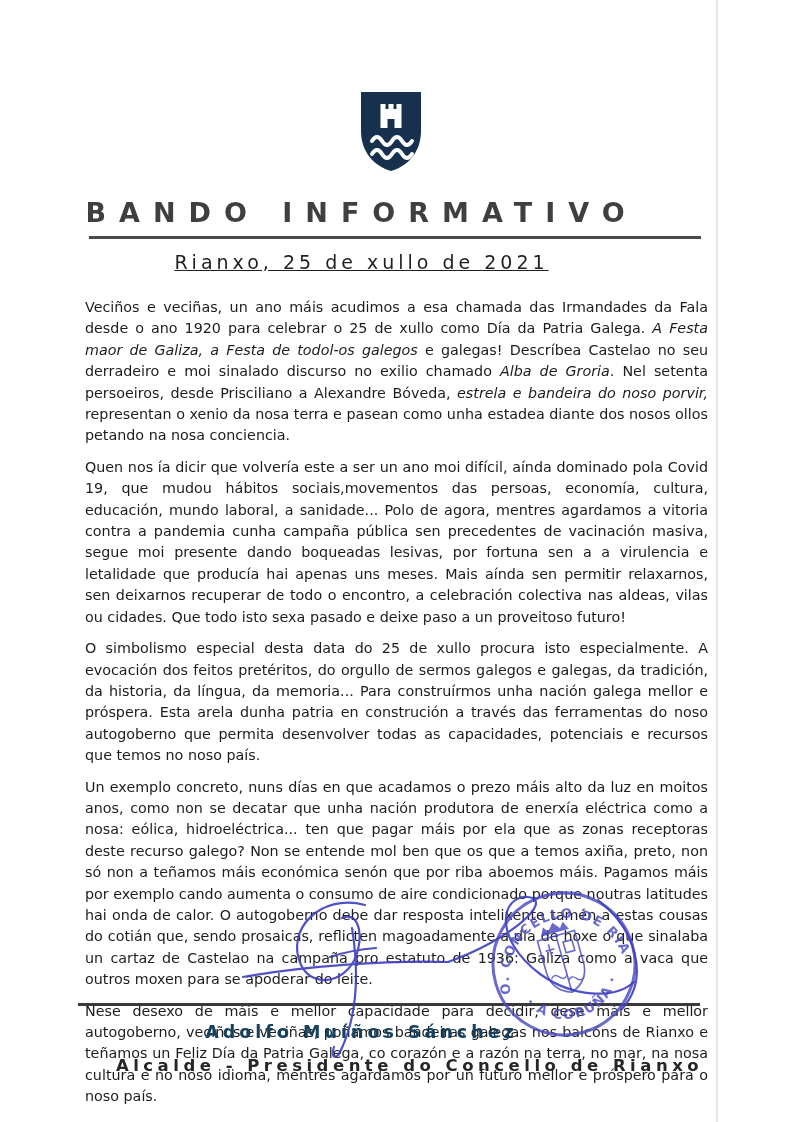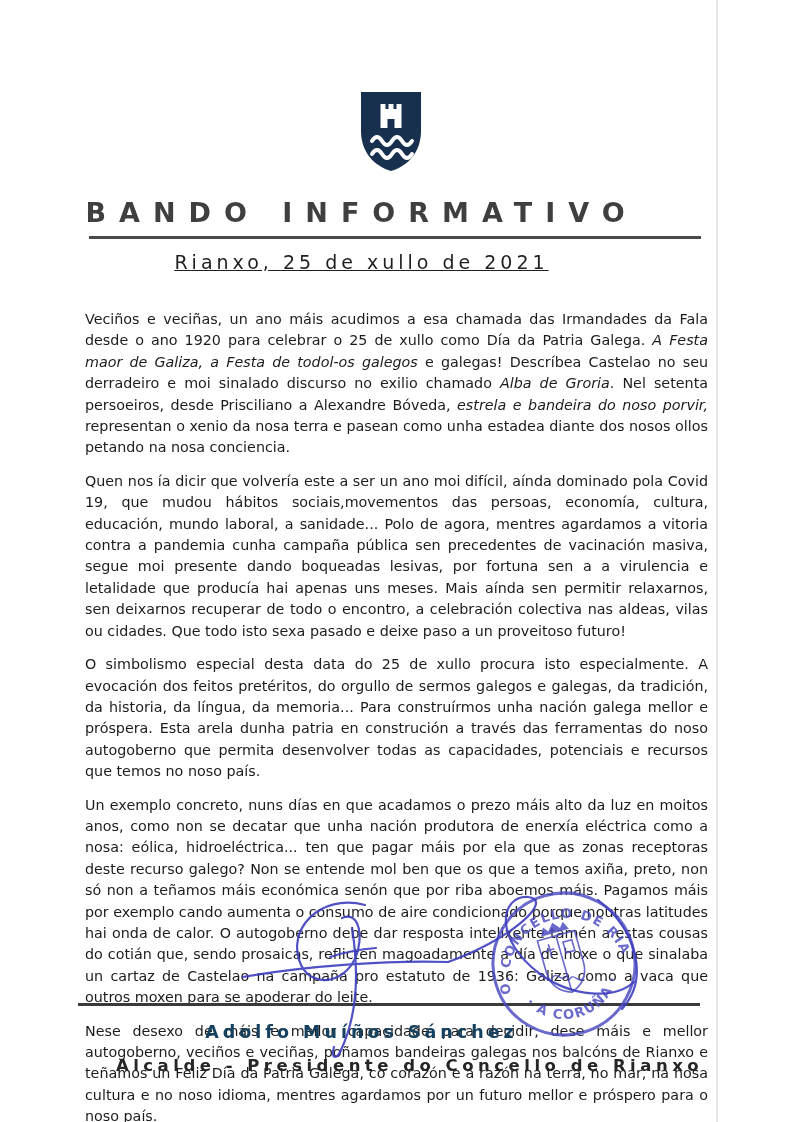--- a/index.html
+++ b/index.html
@@ -24,21 +24,21 @@
   #dateline{
     position:absolute;left:0;top:251px;width:100%;
     text-align:center;font-size:19px;letter-spacing:4px;color:#1f1f1f;text-decoration:underline;
   }
   
   #doc-body{
     position:absolute;left:85px;top:297px;width:623px;
     color:#1c1c1c;font-size:14.3px;line-height:21.4px;
     text-align:justify;
   }
-  #doc-body p.para{margin:12px 0 10px 0;}
+  #doc-body p.para{margin:0 0 10px 0;}
   #doc-body span.it{font-style:italic;}
   
   #sig-rule{
     position:absolute;left:78px;top:1003px;width:622px;height:3px;
     background:#3a3a3a;
   }
   #signer-name{
     position:absolute;left:0;top:1022px;width:100%;
     text-align:center;font-weight:bold;font-size:17.5px;
     letter-spacing:4px;color:#17425f;

